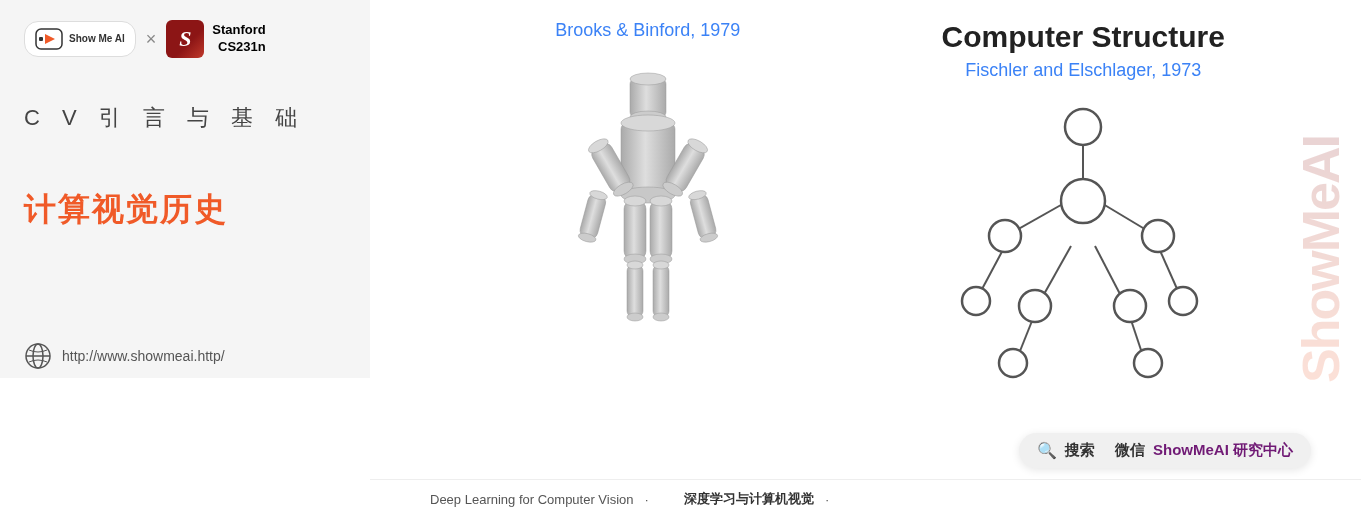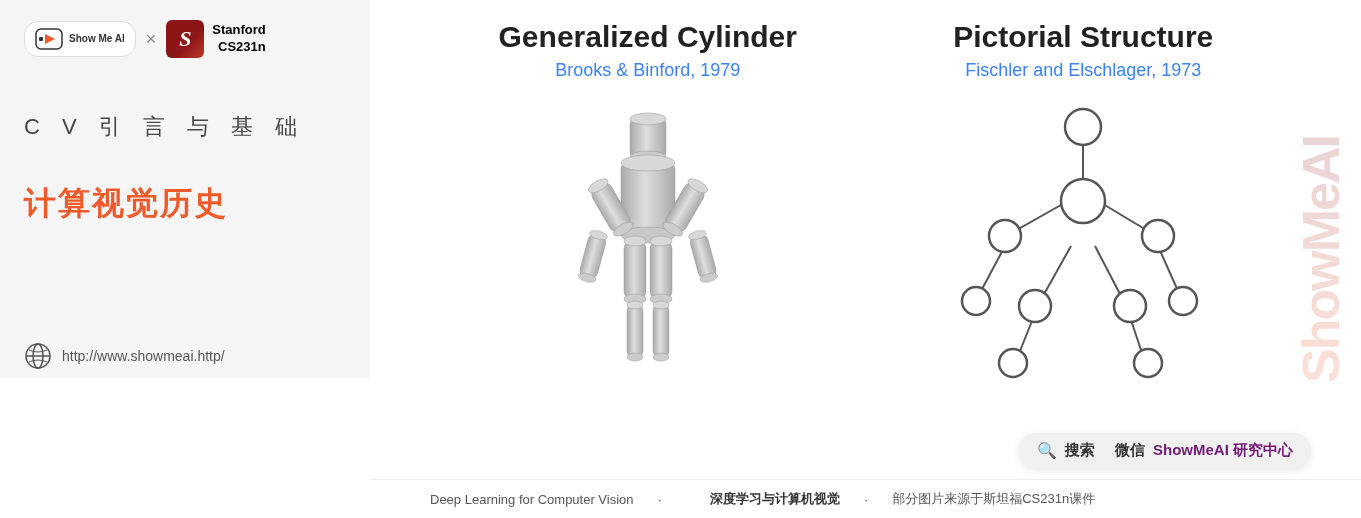--- a/index.html
+++ b/index.html
@@ -15,20 +15,21 @@
     
     .sidebar {
       width: 370px;
       min-width: 370px;
       background: #f5f5f5;
       display: flex;
       flex-direction: column;
       padding: 20px 24px 8px 24px;
       position: relative;
       height: 378px;
+      gap: 15px;
     }
 
     .logo-row {
       display: flex;
       align-items: center;
       gap: 10px;
       margin-bottom: 30px;
     }
 
     .showmeai-logo {
@@ -96,21 +97,20 @@
       line-height: 1.3;
       text-align: right;
     }
 
     .cv-subtitle {
       font-size: 22px;
       color: #444;
       letter-spacing: 8px;
       margin-bottom: 40px;
       font-weight: 400;
-      margin-top: 24px;
     }
 
     .main-title {
       font-size: 32px;
       color: #f05a28;
       font-weight: 900;
       letter-spacing: 2px;
       margin-bottom: auto;
     }
 
@@ -184,21 +184,21 @@
       height: 290px;
       position: relative;
     }
 
     
     .footer {
       background: #fff;
       padding: 10px 60px 10px 60px;
       display: flex;
       align-items: center;
-      gap: 24px;
+      gap: 11px;
       font-size: 13px;
       color: #555;
       border-top: 1px solid #eee;
     }
 
     .footer-bold {
       font-weight: 700;
       color: #333;
       margin-left: 24px;
     }
@@ -307,21 +307,20 @@
 
 <div class="main-content">
 
   <div class="watermark">
     <div class="watermark-text">ShowMeAI</div>
   </div>
 
   <div class="content-body">
 
     <div class="col">
-      <div class="col-title">Generalized Cylinder</div>
       <div class="col-subtitle">Brooks &amp; Binford, 1979</div>
 
       <div class="cylinder-figure">
         <svg width="200" height="290" viewBox="0 0 200 290" xmlns="http://www.w3.org/2000/svg">
 
           <defs>
             <linearGradient id="cylGrad" x1="0%" y1="0%" x2="100%" y2="0%">
               <stop offset="0%" style="stop-color:#b0b0b0;stop-opacity:1"></stop>
               <stop offset="40%" style="stop-color:#e0e0e0;stop-opacity:1"></stop>
               <stop offset="100%" style="stop-color:#b0b0b0;stop-opacity:1"></stop>
@@ -378,21 +377,21 @@
           <ellipse cx="87" cy="256" rx="8" ry="4" fill="#ccc" stroke="#999" stroke-width="0.5"></ellipse>
 
           <rect x="105" y="204" width="16" height="52" rx="6" fill="url(#cylGradV)" stroke="#999" stroke-width="0.5"></rect>
           <ellipse cx="113" cy="204" rx="8" ry="4" fill="#d8d8d8" stroke="#999" stroke-width="0.5"></ellipse>
           <ellipse cx="113" cy="256" rx="8" ry="4" fill="#ccc" stroke="#999" stroke-width="0.5"></ellipse>
         </svg>
       </div>
     </div>
 
     <div class="col">
-      <div class="col-title">Pictorial Structure</div>
+      <div class="col-title">Computer Structure</div>
       <div class="col-subtitle">Fischler and Elschlager, 1973</div>
 
       <div class="pictorial-figure">
         <svg width="280" height="280" viewBox="0 0 280 280" xmlns="http://www.w3.org/2000/svg">
           <defs>
             <marker id="arrowEnd" markerWidth="6" markerHeight="6" refX="3" refY="3" orient="auto">
               <circle cx="3" cy="3" r="1.5" fill="#555"></circle>
             </marker>
           </defs>
 
@@ -444,15 +443,14 @@
     <span> &nbsp;</span>
     <span class="wechat-bar-text">微信</span>
     <span class="wechat-bar-bold">ShowMeAI 研究中心</span>
   </div>
 
   <div class="footer">
     <span>Deep Learning for Computer Vision</span>
     <span>·</span>
     <span class="footer-bold">深度学习与计算机视觉</span>
     <span>·</span>
-    <span>部分图片来源于斯坦福CS231n课件</span>
   </div>
 </div>
 
 </body></html>

